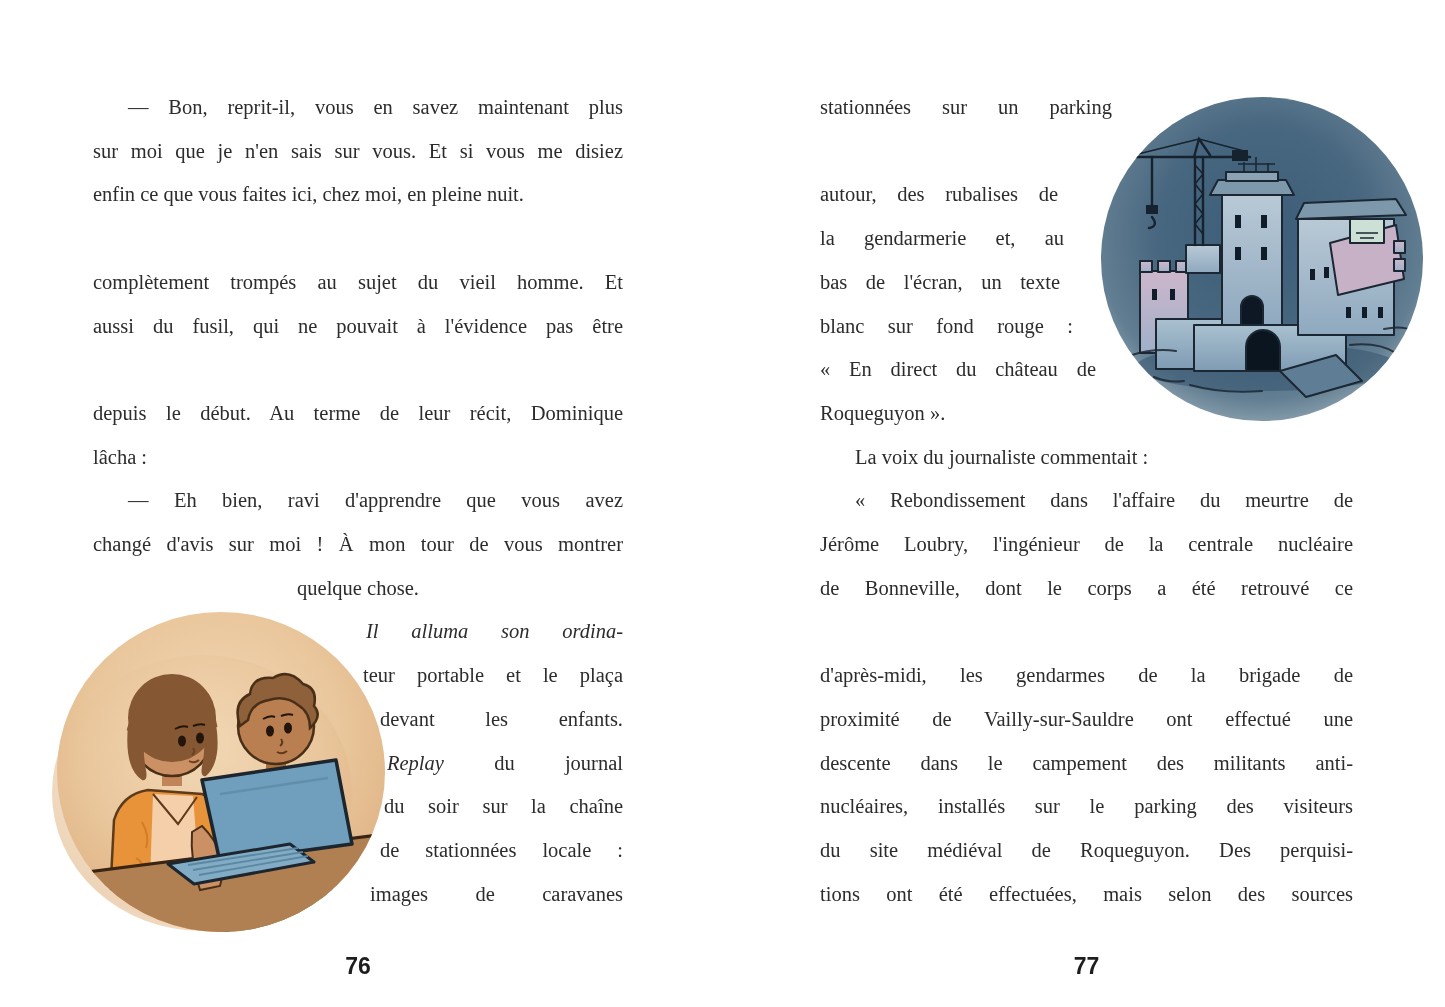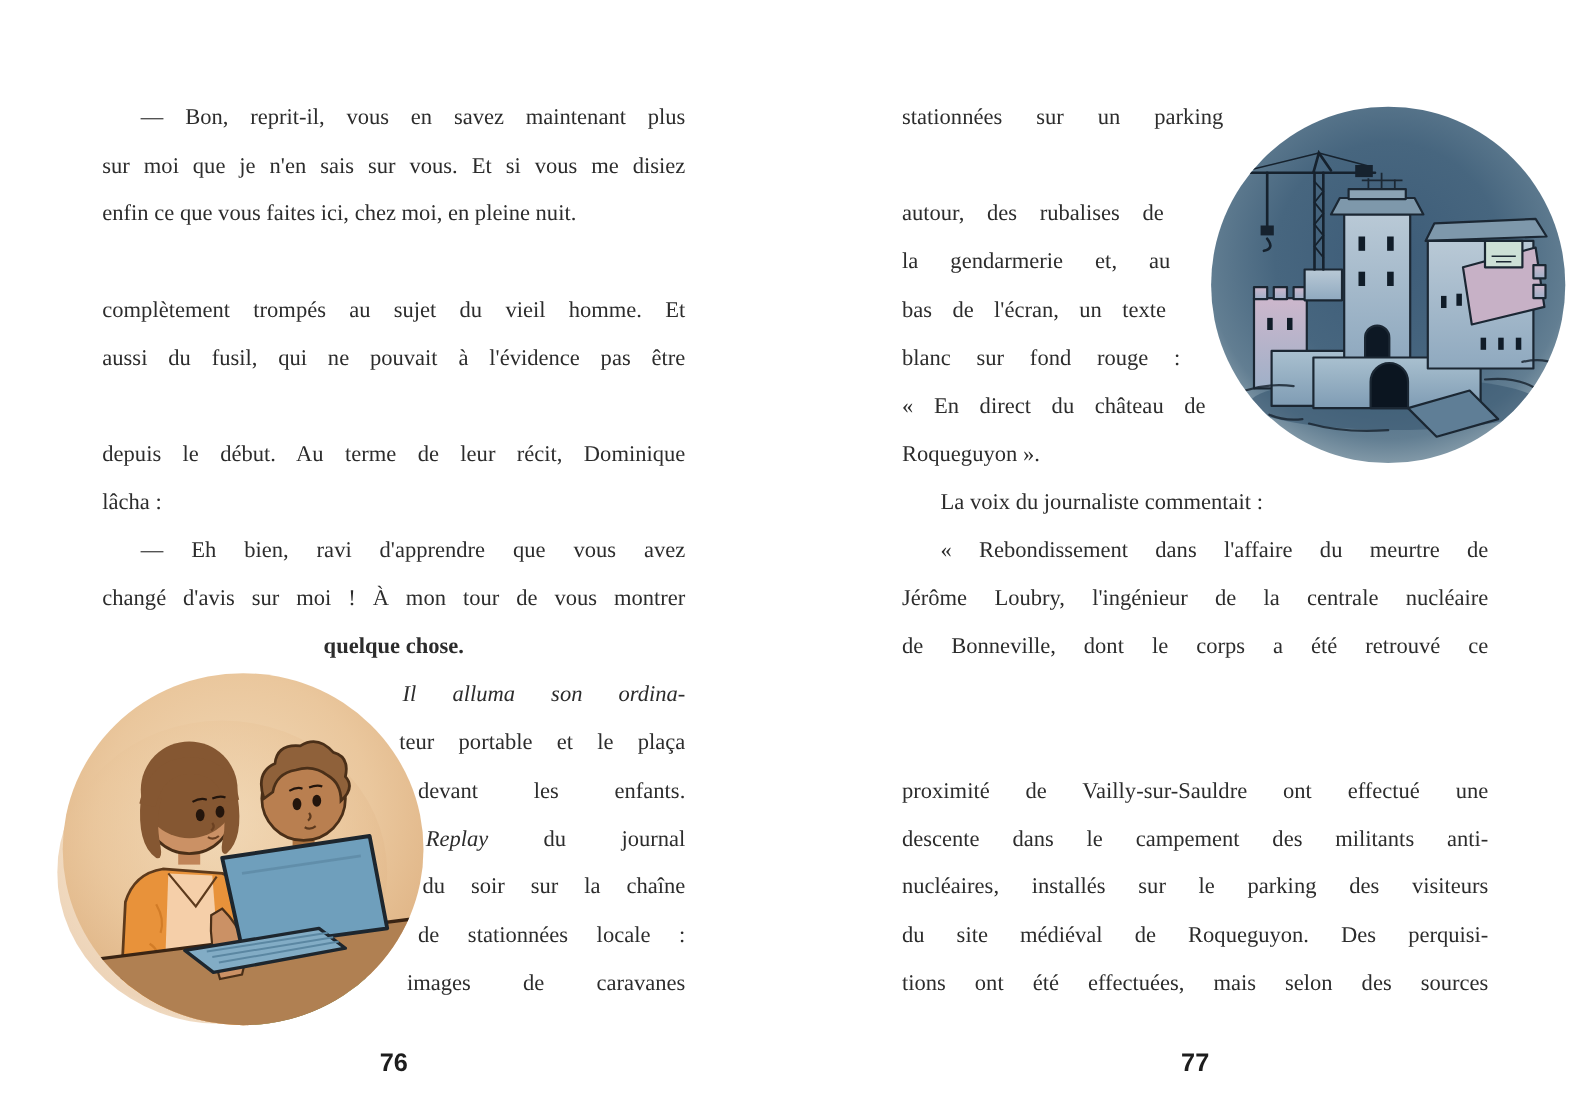--- a/index.html
+++ b/index.html
@@ -35,21 +35,21 @@
 <div class="page-text" id="left-text">
     <div class="tline al-j" style="left: 35px; top: 0px; width: 495px;">— Bon, reprit-il, vous en savez maintenant plus</div>
     <div class="tline al-j" style="left: 0px; top: 43.7px; width: 530px;">sur moi que je n'en sais sur vous. Et si vous me disiez</div>
     <div class="tline al-l" style="left: 0px; top: 87.4px; width: 530px;">enfin ce que vous faites ici, chez moi, en pleine nuit.</div>
     <div class="tline al-j" style="left: 0px; top: 174.8px; width: 530px;">complètement trompés au sujet du vieil homme. Et</div>
     <div class="tline al-j" style="left: 0px; top: 218.5px; width: 530px;">aussi du fusil, qui ne pouvait à l'évidence pas être</div>
     <div class="tline al-j" style="left: 0px; top: 305.9px; width: 530px;">depuis le début. Au terme de leur récit, Dominique</div>
     <div class="tline al-l" style="left: 0px; top: 349.6px; width: 530px;">lâcha :</div>
     <div class="tline al-j" style="left: 35px; top: 393.3px; width: 495px;">— Eh bien, ravi d'apprendre que vous avez</div>
     <div class="tline al-j" style="left: 0px; top: 437px; width: 530px;">changé d'avis sur moi ! À mon tour de vous montrer</div>
-    <div class="tline al-c" style="left: 0px; top: 480.7px; width: 530px; font-weight: bold;">quelque chose.</div>
+    <div class="tline al-c" style="left: 0px; top: 480.7px; width: 530px;">quelque chose.</div>
     <div class="tline al-j" style="left: 273px; top: 524.4px; width: 257px; font-style: italic;">Il alluma son ordina-</div>
     <div class="tline al-j" style="left: 270px; top: 568.1px; width: 260px;">teur portable et le plaça</div>
     <div class="tline al-j" style="left: 287px; top: 611.8px; width: 243px;">devant les enfants.</div>
     <div class="tline al-j" style="left: 294px; top: 655.5px; width: 236px;"><em>Replay</em> du journal</div>
     <div class="tline al-j" style="left: 291px; top: 699.2px; width: 239px;">du soir sur la chaîne</div>
     <div class="tline al-j" style="left: 287px; top: 742.9px; width: 243px;">de stationnées locale :</div>
     <div class="tline al-j" style="left: 277px; top: 786.6px; width: 253px;">images de caravanes</div>
   </div>
 
 <div class="page-text" id="right-text">
@@ -57,20 +57,21 @@
     <div class="tline al-j" style="left: 0px; top: 131.1px; width: 244px;">la gendarmerie et, au</div>
     <div class="tline al-j" style="left: 0px; top: 87.4px; width: 238px;">autour, des rubalises de</div>
     <div class="tline al-j" style="left: 0px; top: 174.8px; width: 240px;">bas de l'écran, un texte</div>
     <div class="tline al-j" style="left: 0px; top: 218.5px; width: 253px;">blanc sur fond rouge :</div>
     <div class="tline al-j" style="left: 0px; top: 262.2px; width: 276px;">« En direct du château de</div>
     <div class="tline al-l" style="left: 0px; top: 305.9px; width: 533px;">Roqueguyon ».</div>
     <div class="tline al-l" style="left: 35px; top: 349.6px; width: 498px;">La voix du journaliste commentait :</div>
     <div class="tline al-j" style="left: 35px; top: 393.3px; width: 498px; font-family: Liberation Serif, serif;">« Rebondissement dans l'affaire du meurtre de</div>
     <div class="tline al-j" style="left: 0px; top: 437px; width: 533px;">Jérôme Loubry, l'ingénieur de la centrale nucléaire</div>
     <div class="tline al-j" style="left: 0px; top: 480.7px; width: 533px;">de Bonneville, dont le corps a été retrouvé ce</div>
+    <div class="tline al-j" style="left: 0px; top: 568.1px; width: 533px;">d'après-midi, les gendarmes de la brigade de</div>
     <div class="tline al-j" style="left: 0px; top: 611.8px; width: 533px;">proximité de Vailly-sur-Sauldre ont effectué une</div>
     <div class="tline al-j" style="left: 0px; top: 655.5px; width: 533px;">descente dans le campement des militants anti-</div>
     <div class="tline al-j" style="left: 0px; top: 699.2px; width: 533px;">nucléaires, installés sur le parking des visiteurs</div>
     <div class="tline al-j" style="left: 0px; top: 742.9px; width: 533px;">du site médiéval de Roqueguyon. Des perquisi-</div>
     <div class="tline al-j" style="left: 0px; top: 786.6px; width: 533px;">tions ont été effectuées, mais selon des sources</div>
   </div>
 
 <div class="pagenum" id="pagenum-left">76</div>
 <div class="pagenum" id="pagenum-right">77</div>
 

